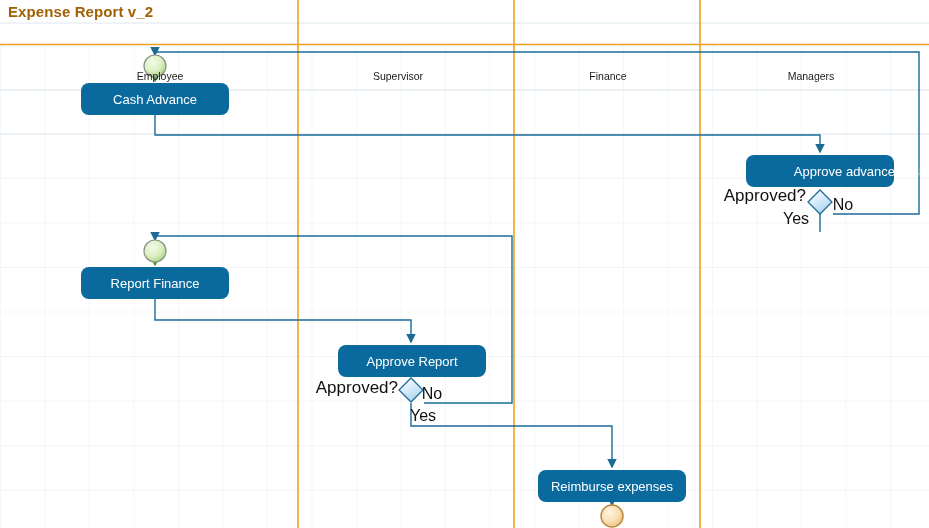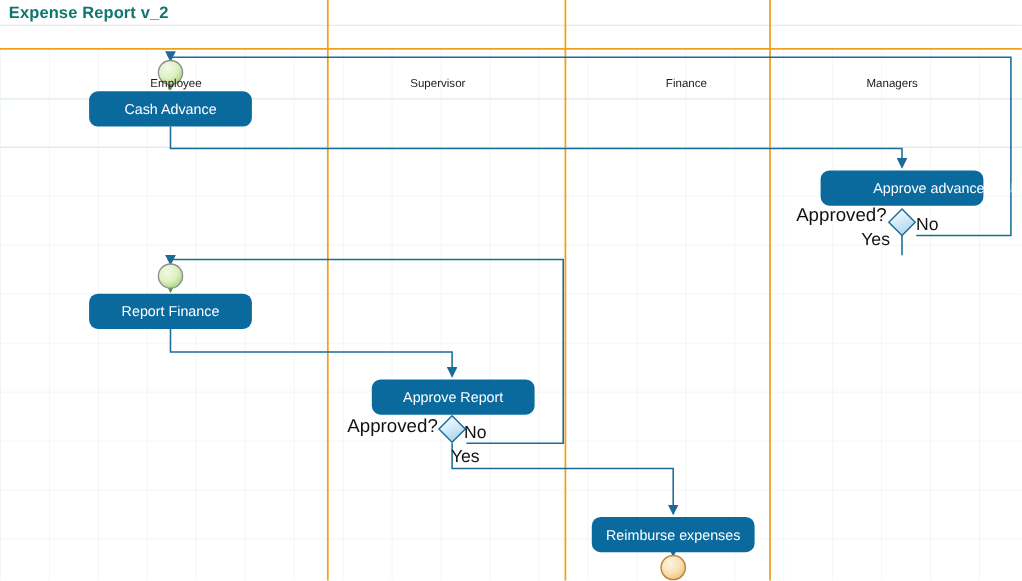--- a/index.html
+++ b/index.html
@@ -6,21 +6,21 @@
   body{
     width:929px;height:528px;
     background:#ffffff;
     font-family:"Liberation Sans", sans-serif;
     overflow:hidden;
     position:relative;
   }
   #canvas{position:absolute;inset:0;width:929px;height:528px;}
   .title{
     position:absolute;left:8px;top:3px;
-    font-size:15px;font-weight:bold;color:#0f766e;
+    font-size:15px;font-weight:bold;color:#a16207;
     letter-spacing:.1px;white-space:nowrap;
   }
   .lane-label{
     position:absolute;top:26px;
     font-size:10.5px;color:#1a1a1a;
     text-align:center;white-space:nowrap;
     transform:translateX(-50%);
     margin-top:44px;
   }
   .task-label{
@@ -133,21 +133,21 @@
   <g>
     <polygon points="820,190 832,202 820,214 808,202" fill="url(#grad-gateway)" stroke="#1b6b96" stroke-width="1.3"></polygon>
     <polygon points="411,378 423,390 411,402 399,390" fill="url(#grad-gateway)" stroke="#1b6b96" stroke-width="1.3"></polygon>
   </g>
 </svg>
 
 <div class="title">Expense Report v_2</div>
 
 <div class="lane-label" style="left:160px">Employee</div>
 <div class="lane-label" style="left:398px">Supervisor</div>
-<div class="lane-label" style="left:624px">Finance</div>
+<div class="lane-label" style="left:608px">Finance</div>
 <div class="lane-label" style="left:811px">Managers</div>
 
 <div class="task-label" style="left:155px;top:99px">Cash Advance</div>
 <div class="task-label" style="left:860px;top:171px">Approve advance cash</div>
 <div class="task-label" style="left:155px;top:283px">Report Finance</div>
 <div class="task-label" style="left:412px;top:361px">Approve Report</div>
 <div class="task-label" style="left:612px;top:486px">Reimburse expenses</div>
 
 <div class="gate-label" style="left:806px;top:196px">Approved?</div>
 <div class="edge-label" style="left:843px;top:205px">No</div>

